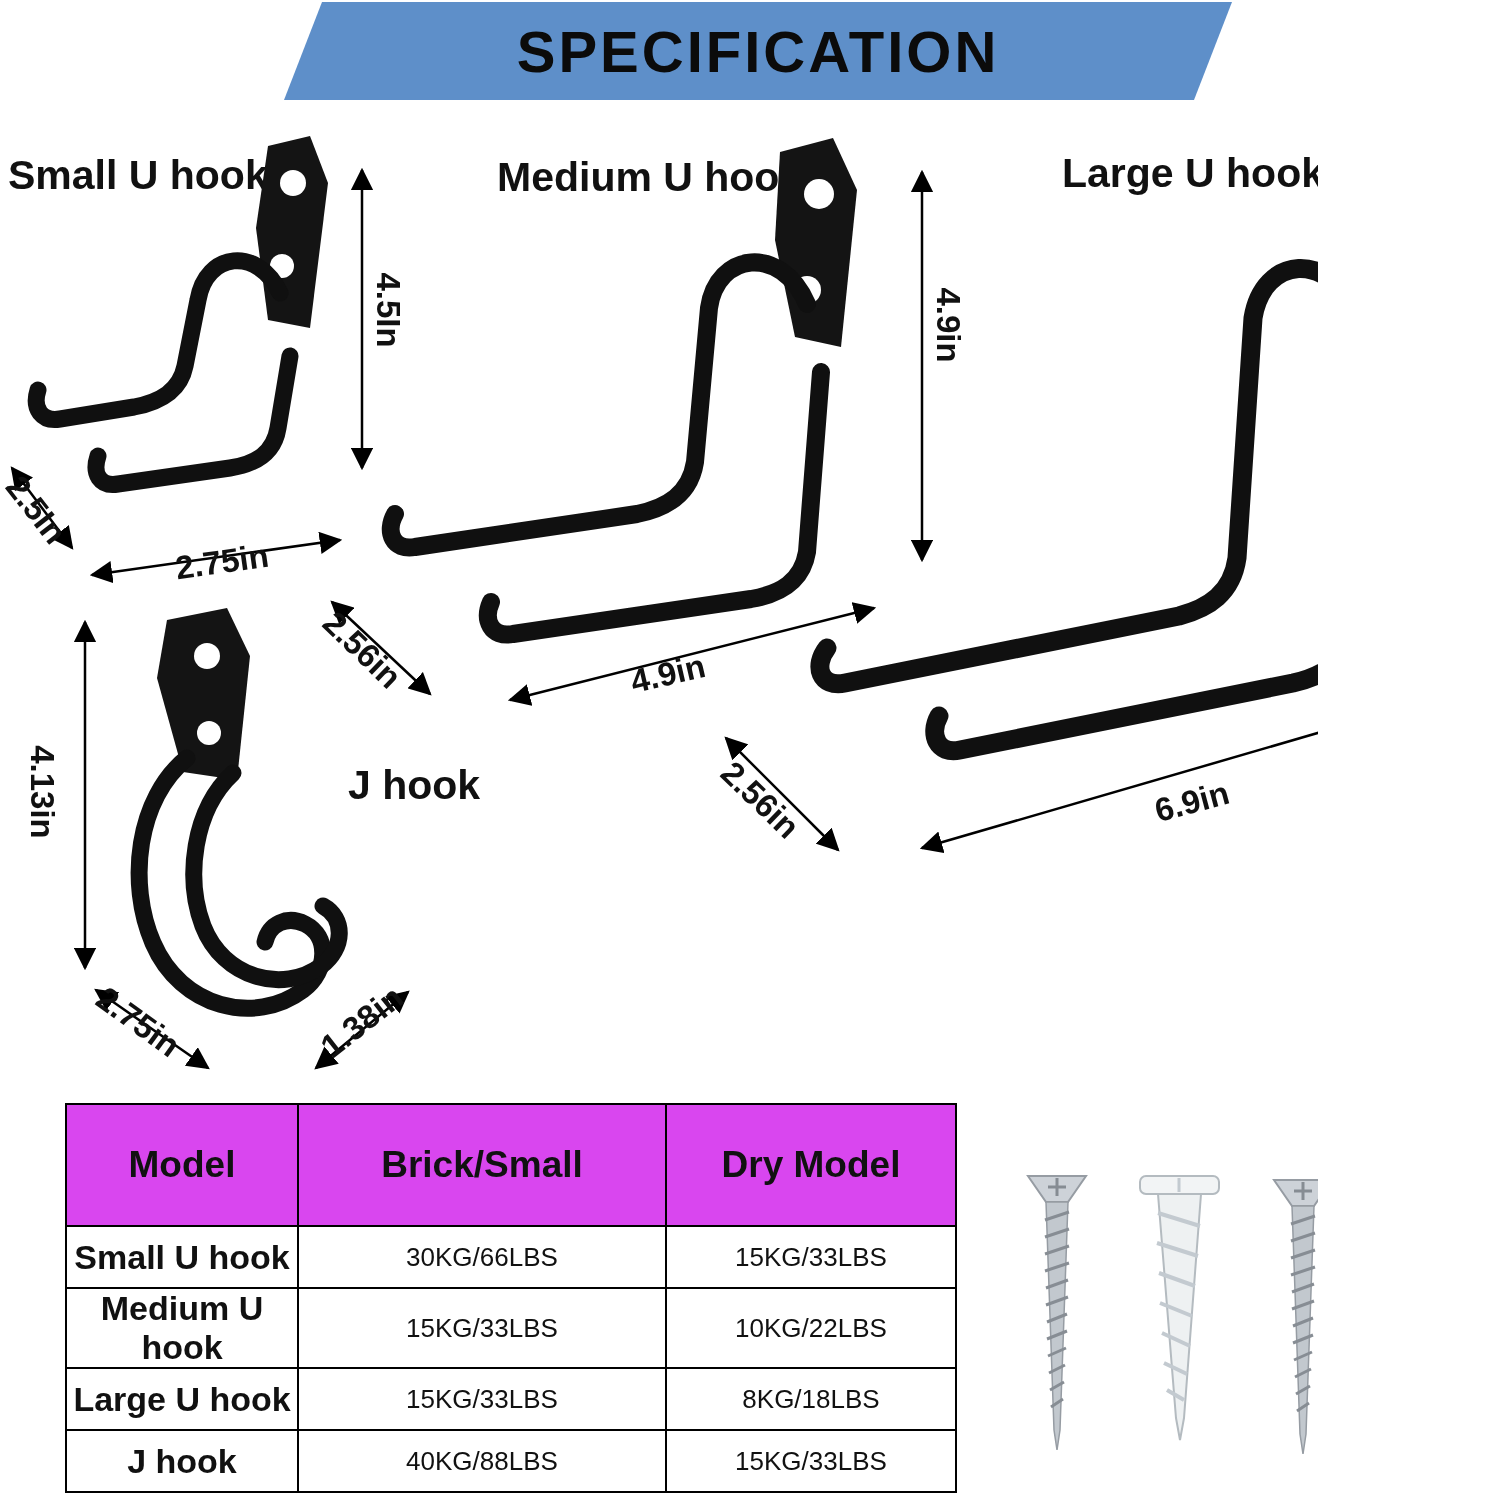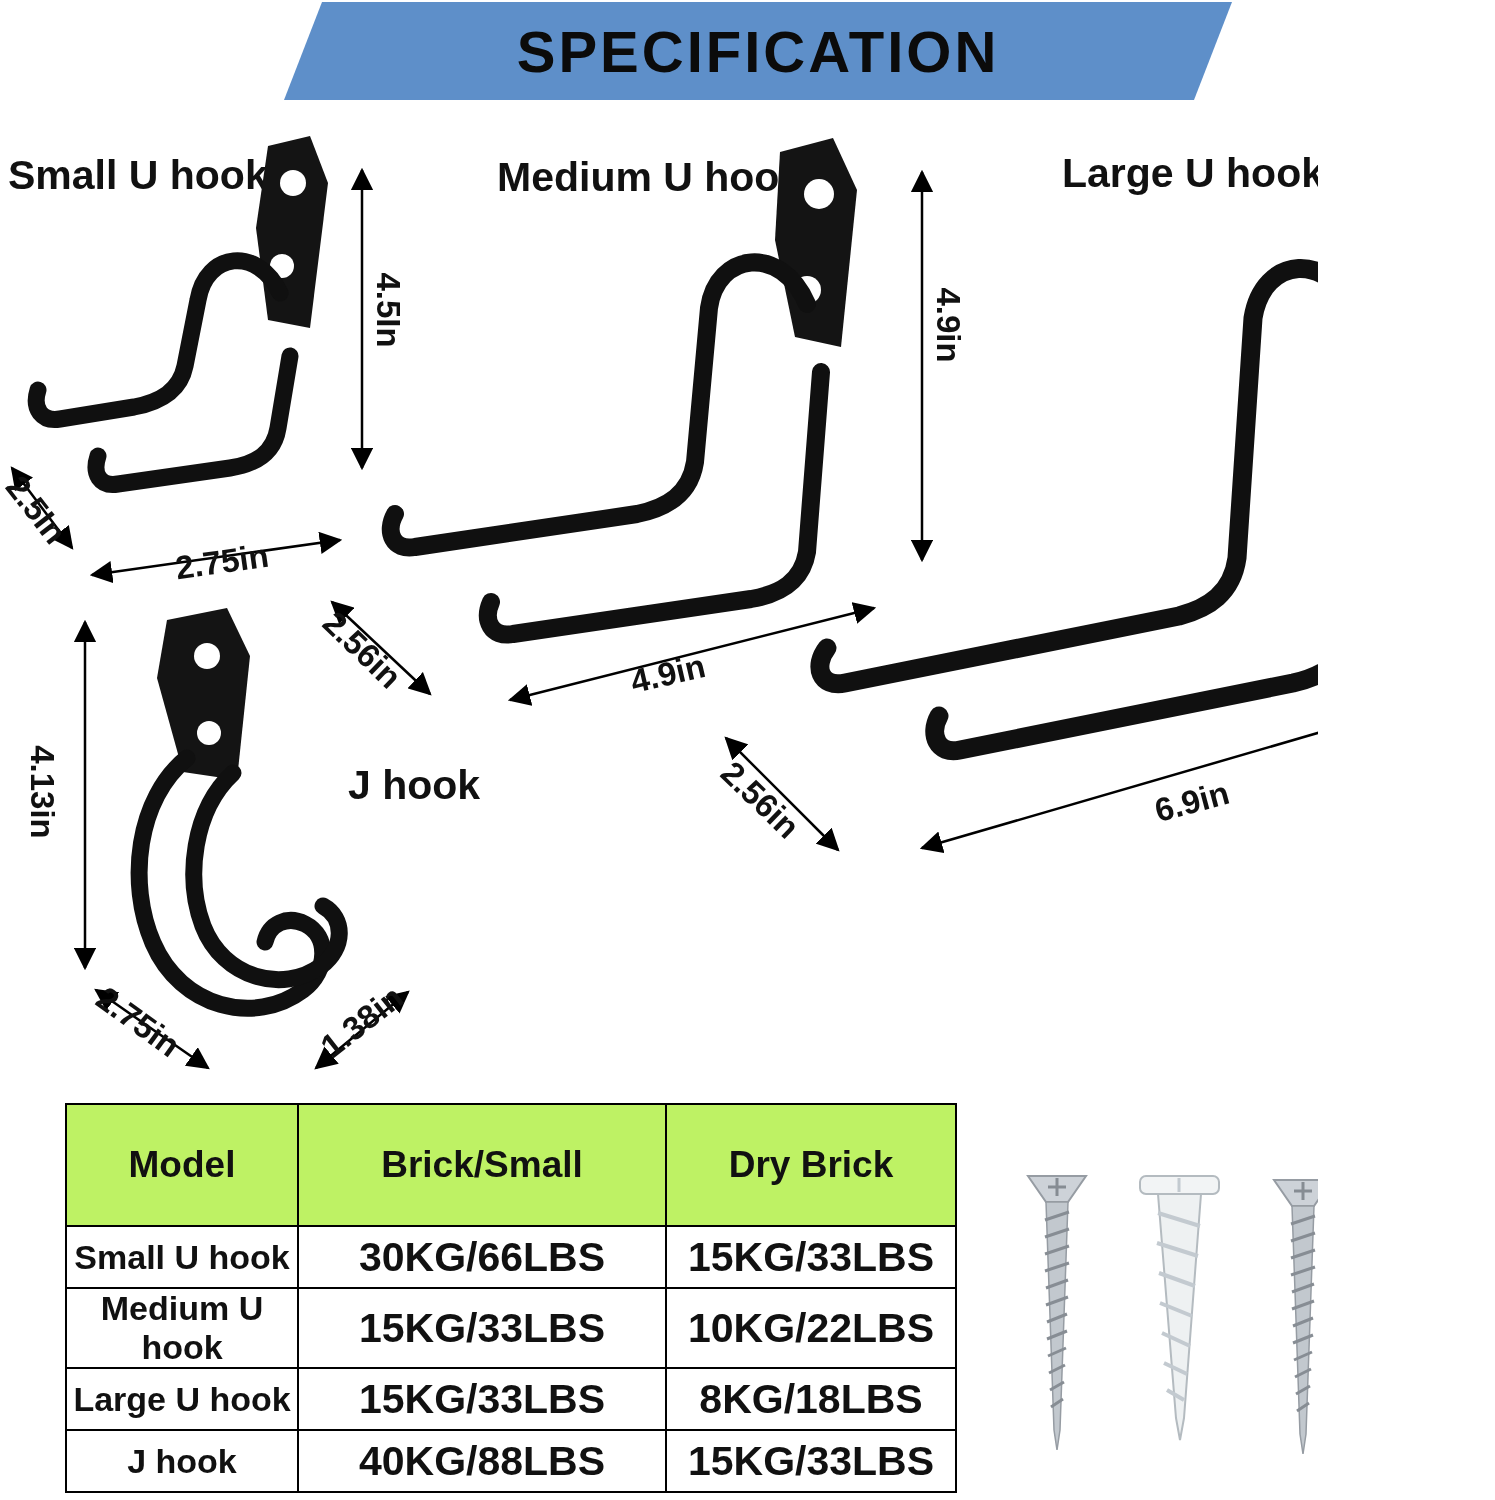--- a/index.html
+++ b/index.html
@@ -16,23 +16,23 @@
   .hook-label{position:absolute;font-size:41px;font-weight:700;white-space:nowrap;}
   .dim{position:absolute;font-size:33px;font-weight:700;white-space:nowrap;}
   .spec-table{
     position:absolute;left:65px;top:1103px;border-collapse:collapse;
     table-layout:fixed;background:#fff;
   }
   .spec-table th,.spec-table td{
     border:2px solid #000;text-align:center;vertical-align:middle;padding:0 6px;
   }
   .spec-table th{
-    height:120px;background:#bef264;font-size:37px;font-weight:700;
+    height:120px;background:#d946ef;font-size:37px;font-weight:700;
   }
-  .spec-table td{height:60px;font-size:41px;font-weight:700;}
+  .spec-table td{height:60px;font-size:26px;font-weight:400;}
   .spec-table td.model{font-weight:700;font-size:34px;}
   .hw{position:absolute;}
 </style>
 </head>
 <body>
 
 <div class="canvas">
 
   <svg class="overlay" width="1495" height="1500" viewBox="0 0 1495 1500">
     <defs>
@@ -124,21 +124,21 @@
   <table class="spec-table">
     <colgroup>
         <col style="width:232px">
         <col style="width:368px">
         <col style="width:290px">
       </colgroup>
     <thead>
       <tr>
         <th>Model</th>
         <th>Brick/Small</th>
-        <th>Dry Brick</th>
+        <th>Dry Model</th>
       </tr>
     </thead>
     <tbody>
       <tr>
         <td class="model">Small U hook</td>
         <td>30KG/66LBS</td>
         <td>15KG/33LBS</td>
       </tr>
       <tr>
         <td class="model">Medium U hook</td>

